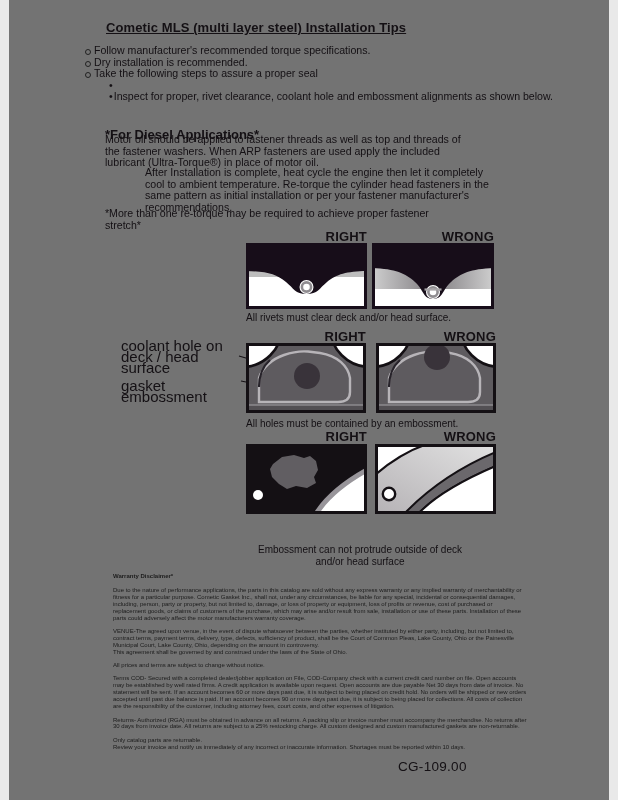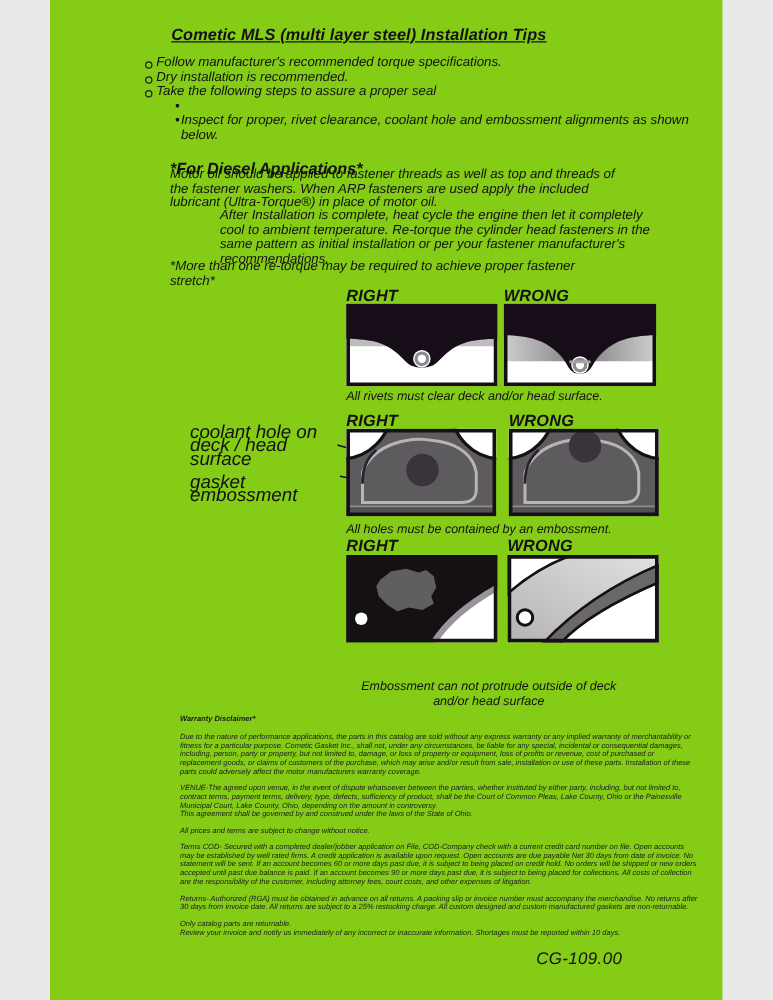--- a/index.html
+++ b/index.html
@@ -1,19 +1,19 @@
 <!DOCTYPE html>
 <html><head>
 <meta charset="utf-8">
 <style>
   html,body { margin:0; padding:0; background:#e9e9e9; }
   .page {
-    position:relative; width:538px; height:800px; margin:0 auto;
-    background:#84cc16; overflow:hidden;
-    font-family:"Liberation Sans", sans-serif; color:#141014;font-style:italic;
+    position:relative; width:600px; height:800px; margin:0 auto;
+    background:#737373; overflow:hidden;
+    font-family:"Liberation Sans", sans-serif; color:#141014;
     -webkit-font-smoothing:antialiased;
   }
   .abs { position:absolute; }
 
   .title {
     left:97px; top:20px; font-size:13px; font-weight:bold;
     text-decoration:underline; letter-spacing:.1px;
   }
 
   .bullets { left:76px; top:45px; font-size:10.6px; line-height:11.6px; }
@@ -21,21 +21,21 @@
   .b-circle {
     flex:none; width:4px; height:4px; border:1px solid #222; border-radius:50%;
     margin:3px 3px 0 0;
   }
   .srow { padding-left:24px; display:flex; align-items:flex-start; }
   .b-dot { flex:none; font-size:10.6px; margin-right:1px; }
 
   .h2 { font-size:13px; font-weight:bold; }
   .para { font-size:10.6px; line-height:11.7px; width:356px; }
 
-  .fig-label { width:121px; text-align:left; font-size:13px; font-weight:600; letter-spacing:.2px; }
+  .fig-label { width:121px; text-align:right; font-size:13px; font-weight:600; letter-spacing:.2px; }
   .figbox { display:block; }
   .caption { font-size:10px; line-height:11.5px; }
   .ann { font-size:15px; line-height:11.2px; width:118px; }
 
   .disclaimer { left:104px; top:573px; width:414px; font-size:6px; line-height:6.9px; color:#1c1c1c; }
   .disclaimer .dh { font-weight:bold; margin-bottom:7px; }
   .dp { margin:0 0 6.5px 0; }
   .dp0 { margin:0; }
 
   .code { left:389px; top:759px; font-size:13.5px; letter-spacing:.3px; }

